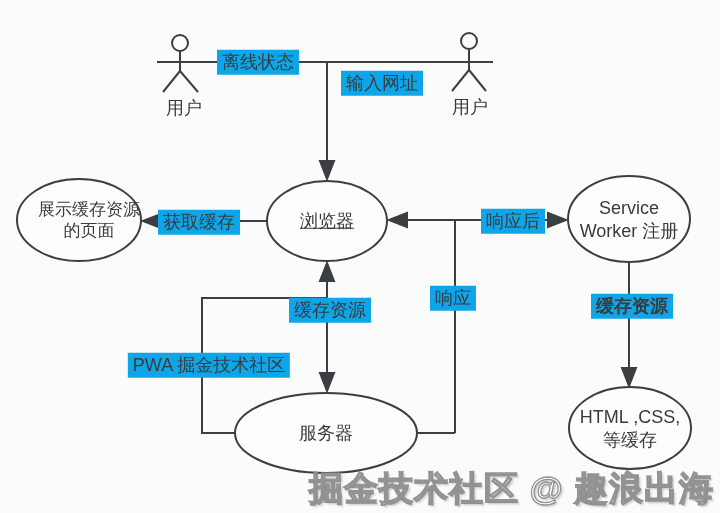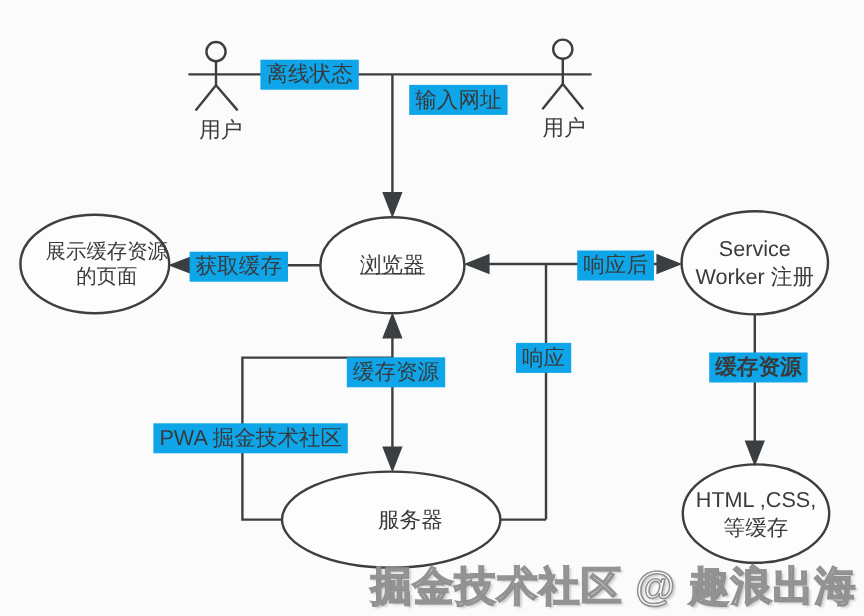--- a/index.html
+++ b/index.html
@@ -119,21 +119,21 @@
 
   <div class="lbl small" style="left:89px;top:220px;">
     <span>展示缓存资源</span><br>
     <span>的页面</span>
   </div>
   <div class="lbl node-lbl" style="left:327px;top:221px;text-decoration:underline;">浏览器</div>
   <div class="lbl node-lbl" style="left:629px;top:219px;">
     <span>Service</span><br>
     <span>Worker 注册</span>
   </div>
-  <div class="lbl node-lbl" style="left:326px;top:433px;margin-left:16px;">服务器</div>
+  <div class="lbl node-lbl" style="left:326px;top:433px;">服务器</div>
   <div class="lbl node-lbl" style="left:630px;top:428px;">
     <span>HTML ,CSS,</span><br>
     <span>等缓存</span>
   </div>
 
   <div class="watermark">掘金技术社区 @ 趣浪出海</div>
 
 </div>
 
 </body></html>

